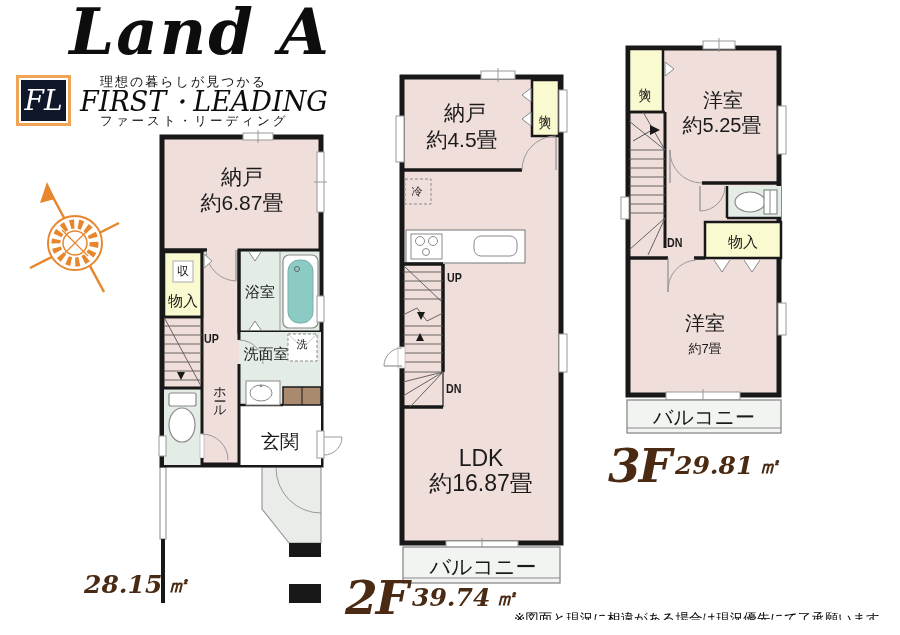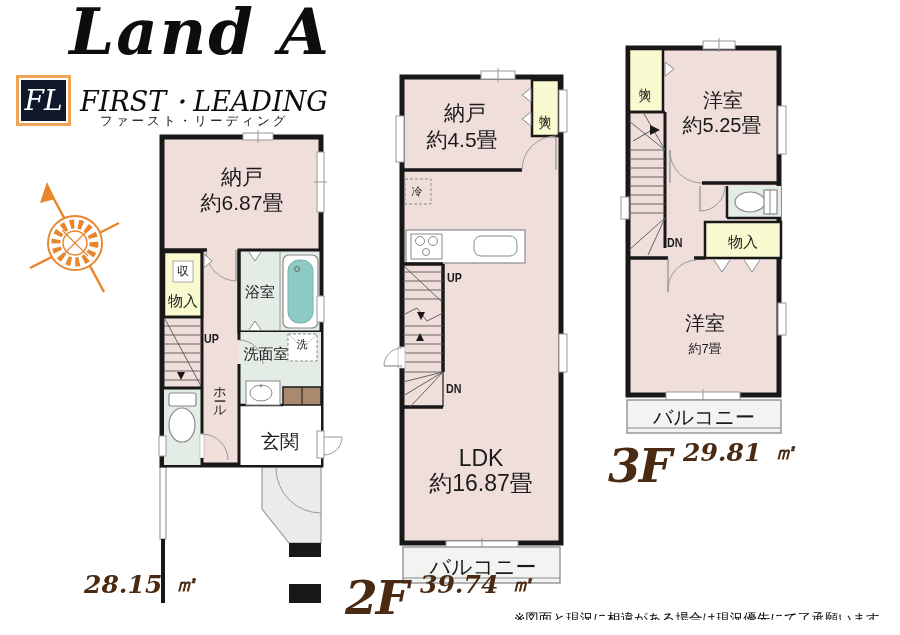--- a/index.html
+++ b/index.html
@@ -14,21 +14,21 @@
       font-family:"DejaVu Serif","Liberation Serif",serif;font-style:italic;font-weight:600;
       font-size:64px;color:#0d0d0d;letter-spacing:2px;}
   .tagline{position:absolute;left:100px;top:73px;font-size:13px;color:#111;letter-spacing:2px;}
   .fl-badge{position:absolute;left:16px;top:75px;width:49px;height:45px;background:#0f172a;
       border:3px solid #f0a455;box-shadow:inset 0 0 0 2px #fff;color:#fff;
       font-family:"DejaVu Serif",serif;font-style:italic;font-size:28px;
       display:flex;align-items:center;justify-content:center;}
   .company-en{position:absolute;left:80px;top:84px;font-family:"DejaVu Serif","Liberation Serif",serif;
       font-style:italic;font-size:27px;color:#0d0d0d;}
   .company-ja{position:absolute;left:93px;top:113px;font-size:12.5px;color:#111;letter-spacing:3px;margin-left:7px;}
-  .floor-tag{position:absolute;display:flex;align-items:flex-start;gap:13px;
+  .floor-tag{position:absolute;display:flex;align-items:center;gap:5px;
       font-family:"DejaVu Serif","Liberation Serif",serif;font-style:italic;color:#4a2a12;}
   .ft-num{font-size:47px;font-weight:700;letter-spacing:-2px;}
   .ft-val{font-size:25px;font-weight:600;}
   .ft-unit{font-size:21px;font-weight:600;}
   .disclaimer{position:absolute;left:514px;top:610px;font-size:13.5px;color:#000000;}
 </style>
 </head>
 <body>
 
 <div id="page">
@@ -220,20 +220,21 @@
       <rect x="778" y="303" width="8" height="32"></rect>
       <rect x="666" y="392" width="74" height="8"></rect>
           <line x1="703" y1="389" x2="703" y2="403"></line>
     </g>
     <rect x="627" y="400" width="154" height="33" fill="#f1f4f1" stroke="#8a8a8a" stroke-width="1.3"></rect>
     <line x1="627" y1="428" x2="781" y2="428" stroke="#8a8a8a" stroke-width="1"></line>
   </g>
 </svg>
 
 <div class="logo-script">Land A</div>
+<div class="tagline">理想の暮らしが見つかる</div>
 <div class="fl-badge">FL</div>
 <div class="company-en">FIRST・LEADING</div>
 <div class="company-ja">ファースト・リーディング</div>
 
 <div class="lbl c" style="left:242px;top:176px;font-size:21px">納戸</div>
 <div class="lbl c" style="left:242px;top:202px;font-size:21px">約6.87畳</div>
 <div class="lbl c" style="left:183px;top:271px;font-size:12px">収</div>
 <div class="lbl c" style="left:183px;top:300px;font-size:15px">物入</div>
 <div class="lbl c" style="left:260px;top:291px;font-size:15px">浴室</div>
 <div class="lbl updn" style="left:204px;top:332px">UP</div>

